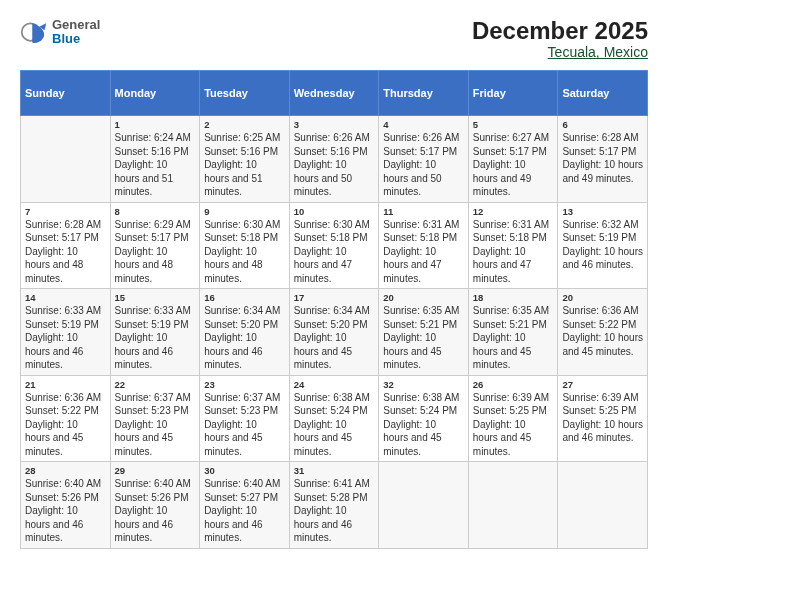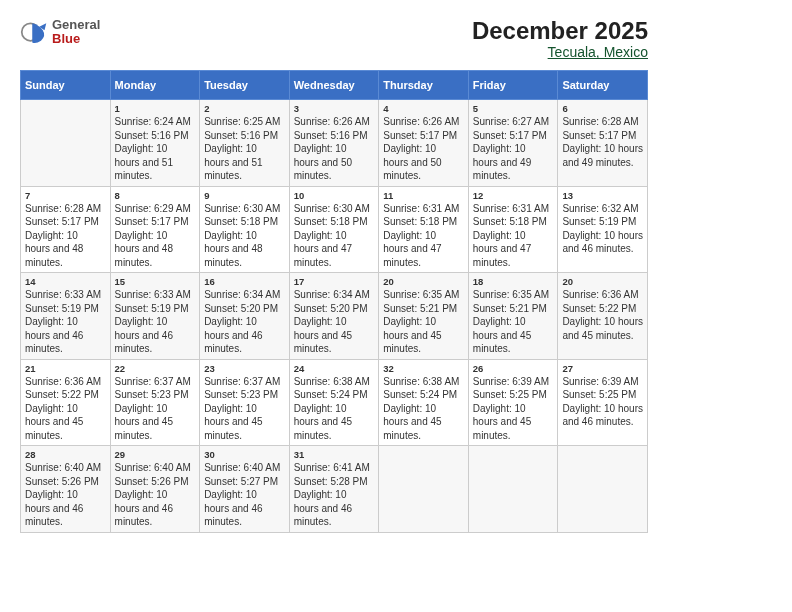--- a/index.html
+++ b/index.html
@@ -27,21 +27,21 @@
       align-items: center;
     }
     .logo-text {
       display: flex;
       flex-direction: column;
       font-size: 13px;
       font-weight: bold;
       line-height: 1.1;
     }
     .logo-general { color: #555; }
-    .logo-blue { color: #b91c1c; }
+    .logo-blue { color: #0369a1; }
     .logo-icon {
       width: 28px;
       height: 28px;
       margin-right: 4px;
     }
     .title-area {
       text-align: right;
     }
     .month-title {
       font-size: 24px;
@@ -57,21 +57,21 @@
     table {
       width: 100%;
       border-collapse: collapse;
       table-layout: fixed;
     }
     thead tr th {
       background-color: #3a6fc4;
       color: #fff;
       font-size: 11px;
       font-weight: bold;
-      padding: 8px 4px;
+      padding: 16px 4px;
       text-align: left;
       border: 1px solid #5a8ad4;
     }
     tbody tr td {
       border: 1px solid #ccc;
       vertical-align: top;
       padding: 3px 4px;
       font-size: 8.5px;
       color: #333;
       height: 72px;

